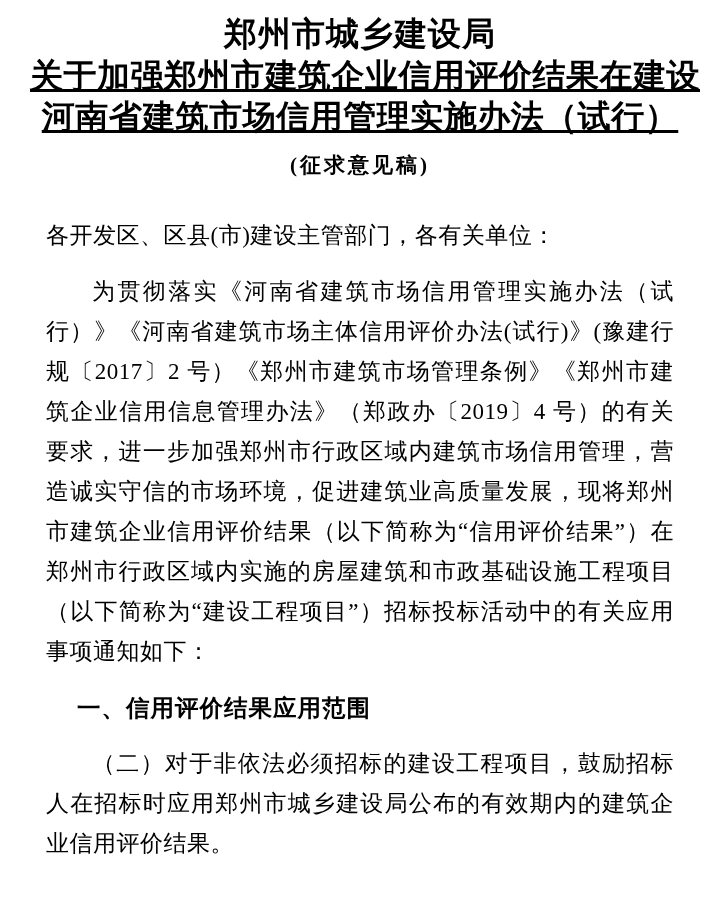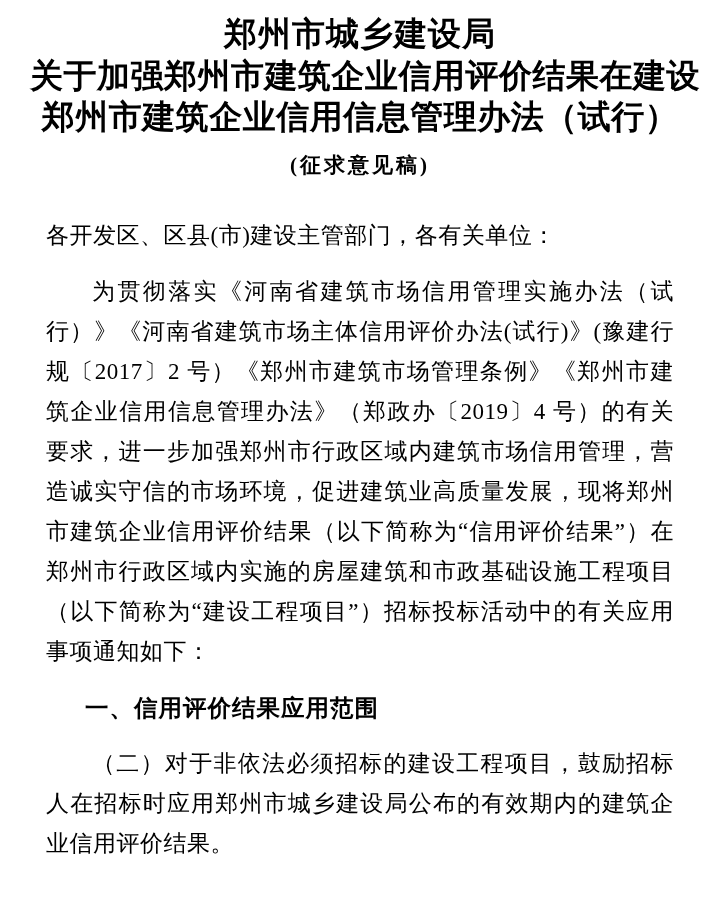--- a/index.html
+++ b/index.html
@@ -32,20 +32,21 @@
   .doc-title {
     margin: 0;
     font-size: 33px;
     font-weight: bold;
     line-height: 41px;
     letter-spacing: 0.5px;
   }
   .doc-title-line {
     display: block;
     white-space: nowrap;
+    text-decoration: underline;
   }
   .draft-note {
     margin-top: 13px;
     font-size: 21px;
     line-height: 28px;
     letter-spacing: 3px;
     font-weight: bold;
   }
   .doc-body {
     margin-top: 37px;
@@ -55,39 +56,39 @@
     text-justify: inter-ideograph;
     letter-spacing: 0.5px;
   }
   .doc-body p {
     margin: 16px;
   }
   .indent {
     text-indent: 2em;
   }
   .section-heading {
-    margin: 8px;
+    margin: 0;
     font-size: 23.5px;
     font-weight: bold;
     line-height: 40px;
     text-indent: 2em;
     font-family: "Liberation Sans", "DejaVu Sans", sans-serif;
     letter-spacing: 1px;
   }
 </style>
 </head>
 <body>
 
 <div class="page">
 
   <header class="doc-header">
     <h1 class="org-title">郑州市城乡建设局</h1>
     <h2 class="doc-title">
       <span class="doc-title-line">关于加强郑州市建筑企业信用评价结果在建设</span>
-      <span class="doc-title-line">郑州市建筑企业信用信息管理办法（试行）</span>
+      <span class="doc-title-line">河南省建筑市场信用管理实施办法（试行）</span>
     </h2>
     <div class="draft-note">(征求意见稿)</div>
   </header>
 
   <main class="doc-body">
     <p class="salutation">各开发区、区县(市)建设主管部门，各有关单位：</p>
     <p class="para indent">为贯彻落实《河南省建筑市场信用管理实施办法（试行）》《河南省建筑市场主体信用评价办法(试行)》(豫建行规〔2017〕2 号）《郑州市建筑市场管理条例》《郑州市建筑企业信用信息管理办法》（郑政办〔2019〕4 号）的有关要求，进一步加强郑州市行政区域内建筑市场信用管理，营造诚实守信的市场环境，促进建筑业高质量发展，现将郑州市建筑企业信用评价结果（以下简称为“信用评价结果”）在郑州市行政区域内实施的房屋建筑和市政基础设施工程项目（以下简称为“建设工程项目”）招标投标活动中的有关应用事项通知如下：</p>
     <h3 class="section-heading">一、信用评价结果应用范围</h3>
     <p class="para indent">（二）对于非依法必须招标的建设工程项目，鼓励招标人在招标时应用郑州市城乡建设局公布的有效期内的建筑企业信用评价结果。</p>
   </main>

